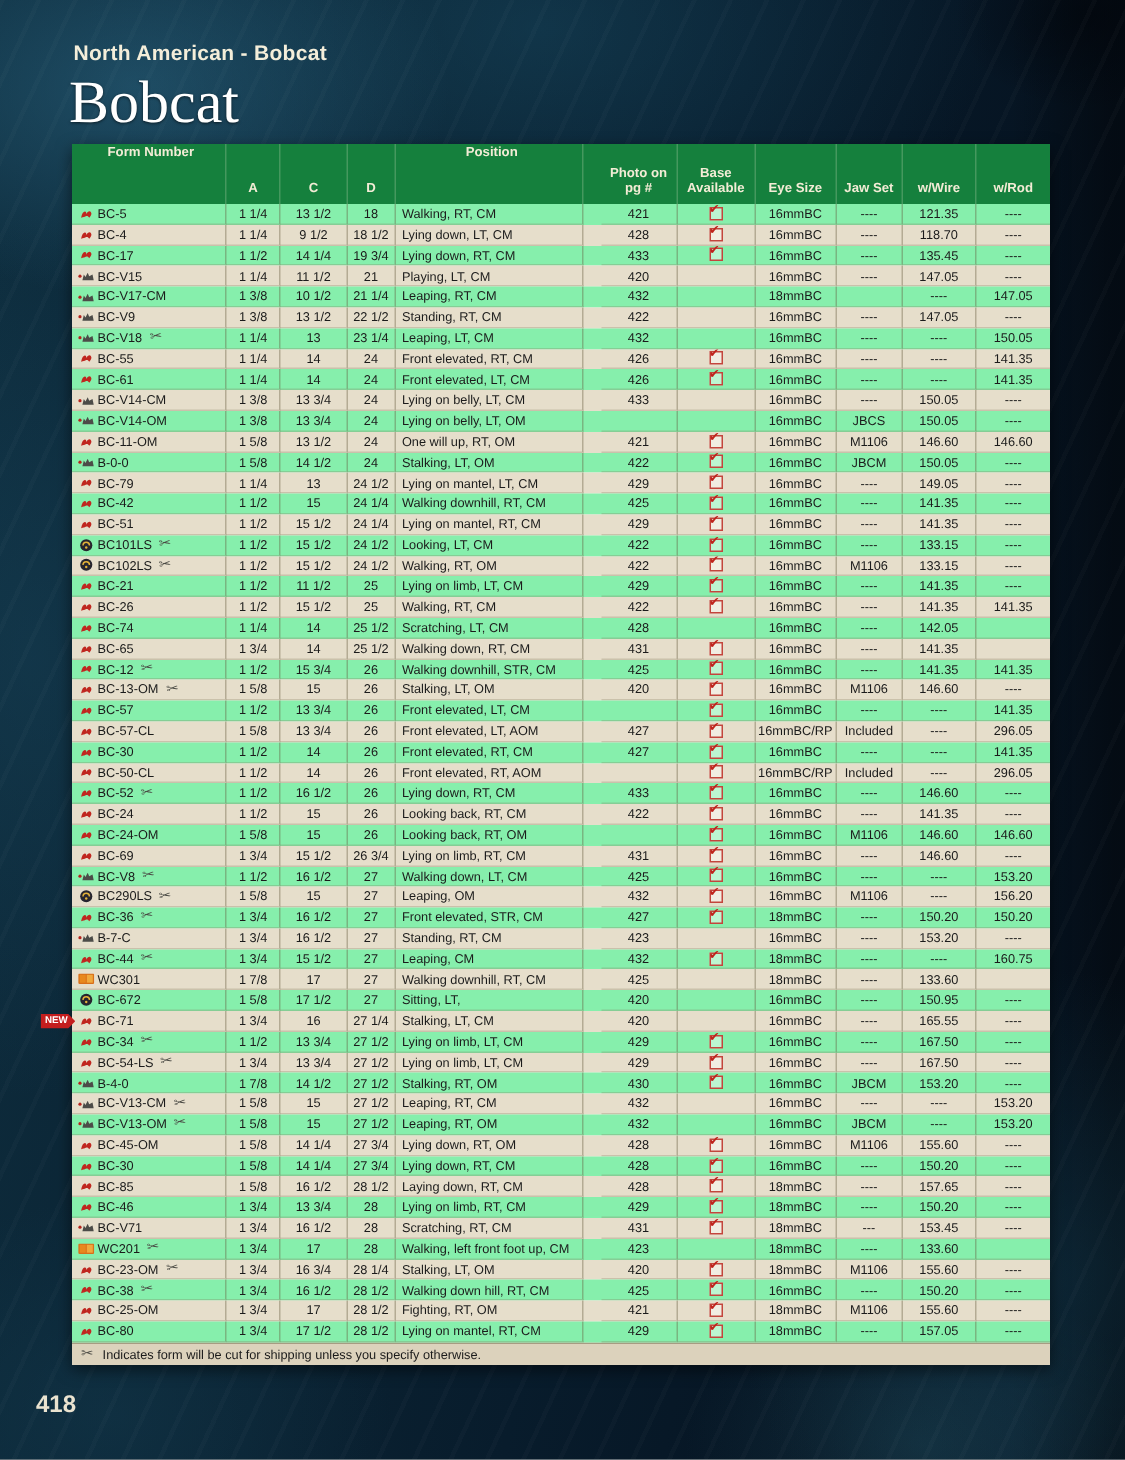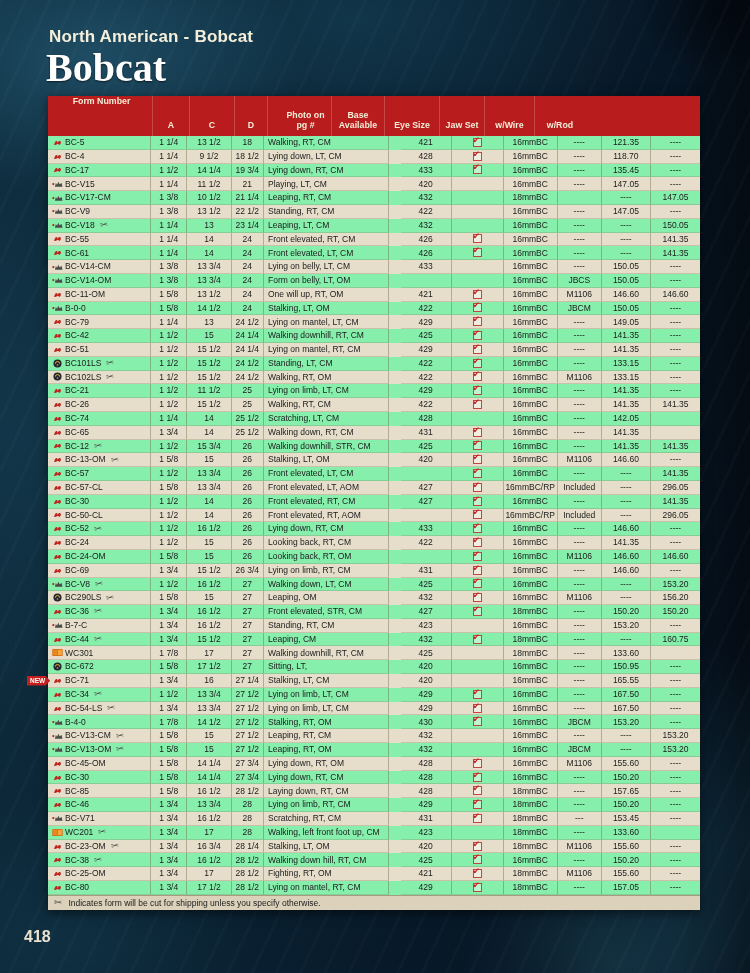--- a/index.html
+++ b/index.html
@@ -20,38 +20,38 @@
       radial-gradient(ellipse 260px 200px at 10% 97%, rgba(20,60,80,0.45), transparent 72%),
       linear-gradient(to right, transparent 90%, rgba(3,8,14,0.75) 99%),
       linear-gradient(100deg, #0e2e3f 0%, #0b2434 30%, #081c2c 55%, #061422 78%, #081828 100%);
   }
   .bg::after{
     content:"";position:absolute;inset:0;
     background:repeating-linear-gradient(115deg, rgba(255,255,255,0.02) 0 3px, transparent 3px 22px);
   }
   .eyebrow{
     position:absolute;left:49px;top:27px;
-    font-size:17px;font-weight:bold;color:#f4eeda;letter-spacing:.2px;
+    font-size:14px;font-weight:bold;color:#f4eeda;letter-spacing:.2px;
   }
   .title{
     position:absolute;left:46px;top:44px;margin:0;
     font-family:"Liberation Serif","DejaVu Serif",serif;
-    font-size:40px;font-weight:bold;color:#ffffff;
+    font-size:40px;font-weight:normal;color:#ffffff;
     text-shadow:0 1px 2px rgba(0,0,0,.6);
   }
   .pageno{
     position:absolute;left:24px;top:928px;
     font-size:16px;font-weight:bold;color:#eae3d0;
   }
   .cattable{
     position:absolute;left:48px;top:96px;width:652px;
     box-shadow:0 3px 10px rgba(0,0,0,.55);
     background:#fcfbf5;
   }
-  .thead{display:flex;height:40px;background:#b91c1c;}
+  .thead{display:flex;height:40px;background:#15803d;}
   .th{
     color:#f3ecd6;font-size:8.8px;font-weight:bold;text-align:center;
     display:flex;flex-direction:column;justify-content:flex-end;align-items:center;
     padding-bottom:6px;box-sizing:border-box;line-height:1.15;
     border-right:1px solid rgba(243,236,214,0.22);
   }
   .th:last-child{border-right:none;text-align:right;}
   .tbody{display:block;}
   .tr{display:flex;height:13.8px;position:relative;background:#86efac;}
   .tr:nth-child(even){background:#e6decb;}
@@ -116,20 +116,23 @@
       </div>
       <div class="th c-a">
         <span>A</span>
       </div>
       <div class="th c-c">
         <span>C</span>
       </div>
       <div class="th c-d">
         <span>D</span>
       </div>
+      <div class="th c-pos">
+        <span>Position</span>
+      </div>
       <div class="th c-pg">
         <span>Photo on</span>
         <span>pg #</span>
       </div>
       <div class="th c-base">
         <span>Base</span>
         <span>Available</span>
       </div>
       <div class="th c-eye">
         <span>Eye Size</span>
@@ -367,21 +370,21 @@
             <svg width="11" height="8" viewBox="0 0 12 9">
               <circle cx="1.3" cy="4.6" r="1.2" fill="#b5231c"></circle>
               <path d="M3.1 7.6 L4.2 3.4 L5.4 5.3 L7.1 2.1 L8.2 4.7 L10.7 3.3 L11.6 7.6 Z" fill="#4c4c48"></path>
             </svg>
           </span>
           <span>BC-V14-OM</span>
         </div>
         <div class="td c-a">1 3/8</div>
         <div class="td c-c">13 3/4</div>
         <div class="td c-d">24</div>
-        <div class="td c-pos">Form on belly, LT, OM</div>
+        <div class="td c-pos">Lying on belly, LT, OM</div>
         <div class="td c-pg"></div>
         <div class="td c-base"></div>
         <div class="td c-eye">16mmBC</div>
         <div class="td c-jaw">JBCS</div>
         <div class="td c-wire">150.05</div>
         <div class="td c-rod">----</div>
       </div>
       <div class="tr">
         <div class="td c-form">
           <span class="fi">
@@ -501,21 +504,21 @@
               <path d="M2.6 5.2 a2.4 2.4 0 0 1 4.8 0" fill="none" stroke="#e3b23a" stroke-width="1.1"></path>
               <circle cx="5" cy="6.7" r="0.9" fill="#e3b23a"></circle>
             </svg>
           </span>
           <span>BC101LS</span>
           <span class="cut">✂</span>
         </div>
         <div class="td c-a">1 1/2</div>
         <div class="td c-c">15 1/2</div>
         <div class="td c-d">24 1/2</div>
-        <div class="td c-pos">Standing, LT, CM</div>
+        <div class="td c-pos">Looking, LT, CM</div>
         <div class="td c-pg">422</div>
         <div class="td c-base">
           <span class="chk"></span>
         </div>
         <div class="td c-eye">16mmBC</div>
         <div class="td c-jaw">----</div>
         <div class="td c-wire">133.15</div>
         <div class="td c-rod">----</div>
       </div>
       <div class="tr">

